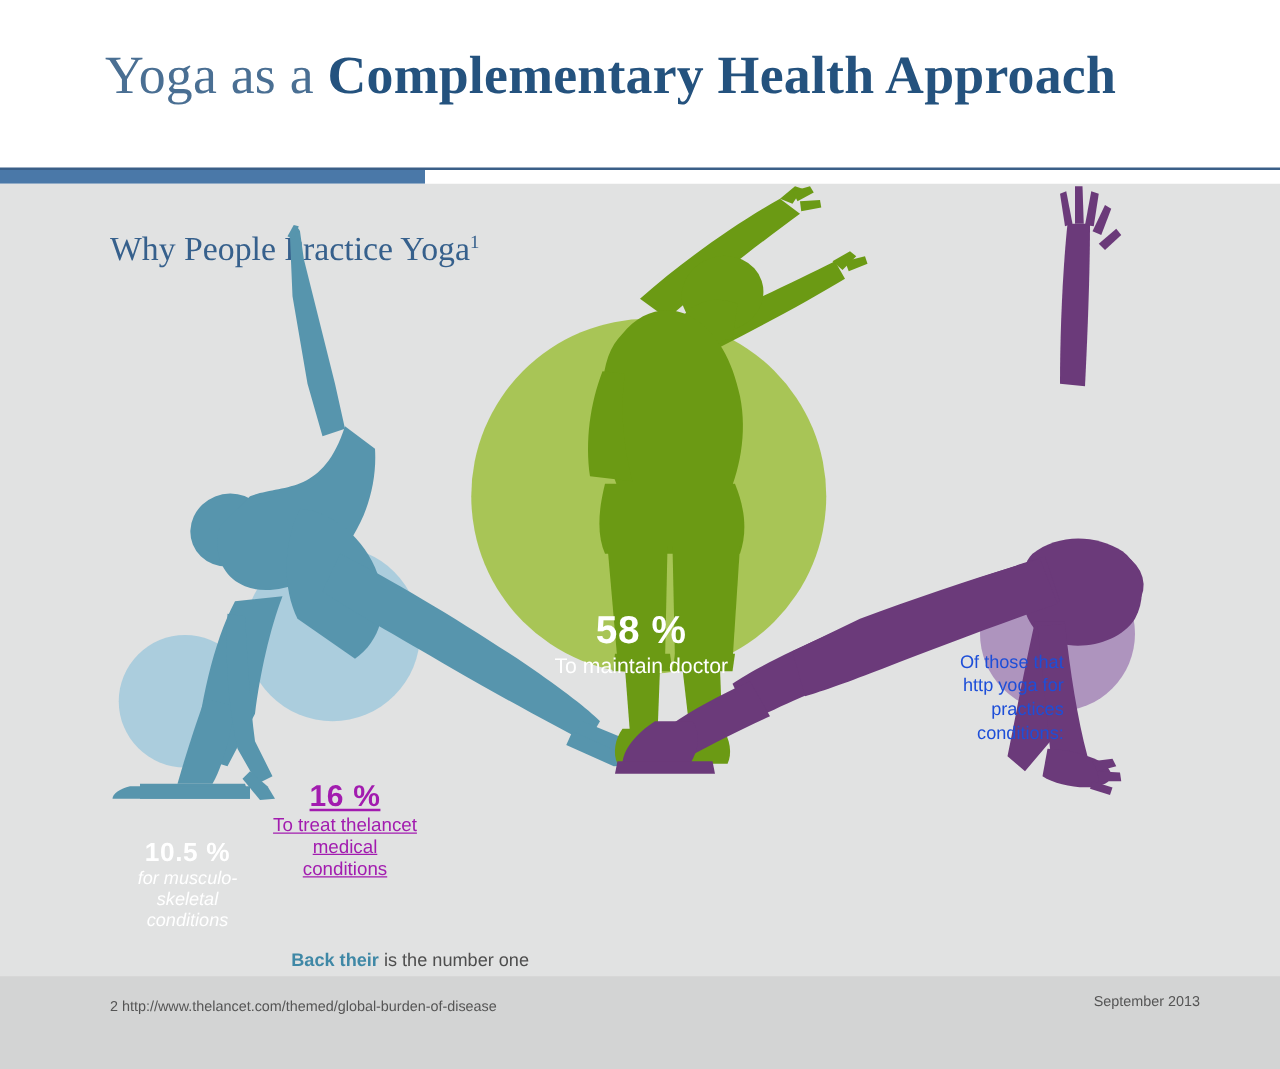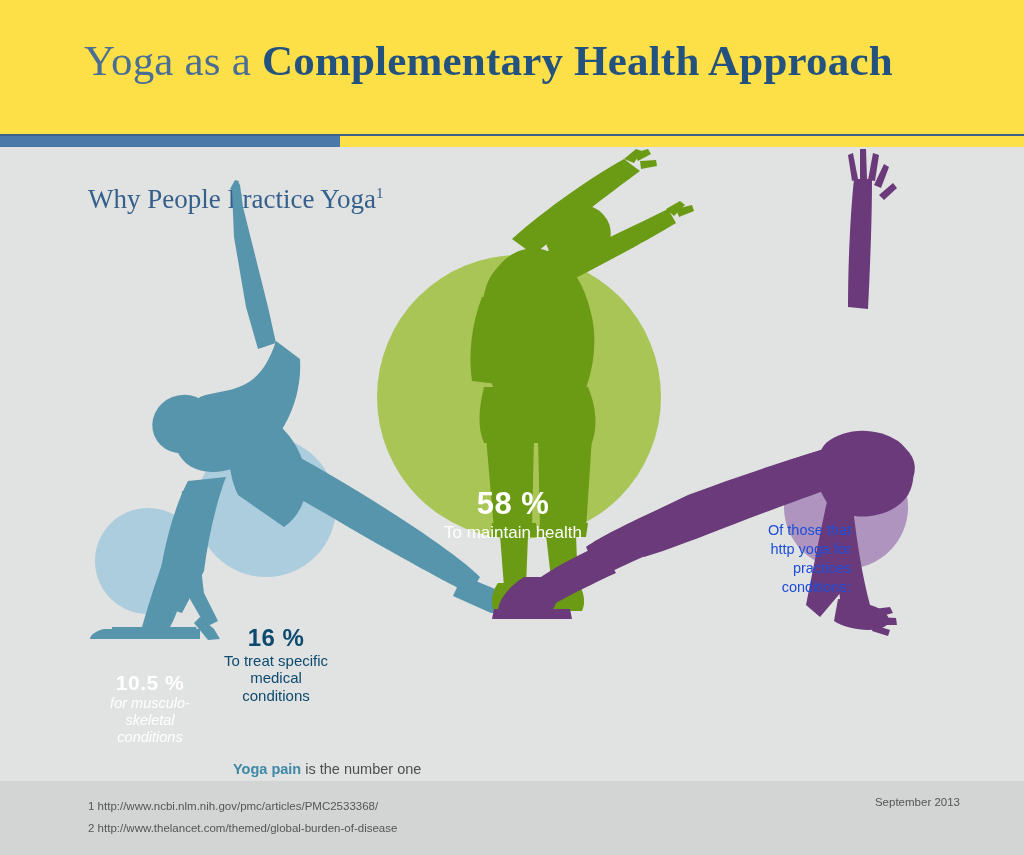--- a/index.html
+++ b/index.html
@@ -15,21 +15,21 @@
     background: #dfe0e0;
     font-family: "Liberation Sans", sans-serif;
   }
 
   
   .header {
     position: absolute;
     left: 0; top: 0;
     width: 1024px;
     height: 160px;
-    background: #fde047;
+    background: #ffffff;
     text-align: right;
   }
   .header-title {
     position: absolute;
     left: 84px;
     top: 36px;
     font-family: "Liberation Serif", serif;
     font-size: 43px;
     color: #2c5480;
     white-space: nowrap;
@@ -95,21 +95,22 @@
 
   .c-green {
     left: 413px; top: 339px; width: 200px;
     color: #ffffff;
   }
   .c-green .pct { font-size: 31px; margin-bottom: 1px; }
   .c-green .lbl { font-size: 17px; }
 
   .c-blue16 {
     left: 196px; top: 477px; width: 160px;
-    color: #0c4a6e;
+    color: #a21caf;
+    text-decoration: underline;
   }
   .c-blue16 .pct { font-size: 24px; margin-bottom: 0px; }
   .c-blue16 .lbl { font-size: 15px; }
 
   .c-blue105 {
     left: 95px; top: 524px; width: 110px;
     color: #ffffff;
   }
   .c-blue105 .pct { font-size: 21px; margin-bottom: 0px; }
   .c-blue105 .lbl { font-size: 14.5px; font-style: italic; }
@@ -323,52 +324,51 @@
         <path d="M874 478 l16 5 l-2 6 l-16 -5 Z"></path>
 
         <path d="M524 430 C508 440 498 454 498 464 L552 464
                  C560 452 560 438 554 430 Z"></path>
         <path d="M494 462 L570 462 L572 472 L492 472 Z"></path>
       </g>
     </svg>
 
     <div class="callout c-green">
       <span class="pct">58 %</span>
-      <span class="lbl">To maintain health</span>
+      <span class="lbl">To maintain doctor</span>
     </div>
 
     <div class="callout c-blue16">
       <span class="pct">16 %</span>
-      <span class="lbl">To treat specific</span>
+      <span class="lbl">To treat thelancet</span>
       <span class="lbl">medical</span>
       <span class="lbl">conditions</span>
     </div>
 
     <div class="callout c-blue105">
       <span class="pct">10.5 %</span>
       <span class="lbl">for musculo-</span>
       <span class="lbl">skeletal</span>
       <span class="lbl">conditions</span>
     </div>
 
     <div class="intro-note">
       <span>Of those that</span><br>
       <span>http yoga for</span><br>
       <span>practices</span><br>
       <span>conditions:</span>
     </div>
 
 
     <div class="backpain">
-      <span class="hl">Yoga pain</span><span> is the number one reason people use complementary health practices</span>
+      <span class="hl">Back their</span><span> is the number one reason people use complementary health practices</span>
     </div>
 
   </div>
 
   <div class="footer">
     <div class="footnotes">
-      <div>1 http://www.ncbi.nlm.nih.gov/pmc/articles/PMC2533368/</div>
       <div>2 http://www.thelancet.com/themed/global-burden-of-disease</div>
     </div>
     <div class="footer-date">September 2013</div>
   </div>
 
 </div>
 
 </body></html>

